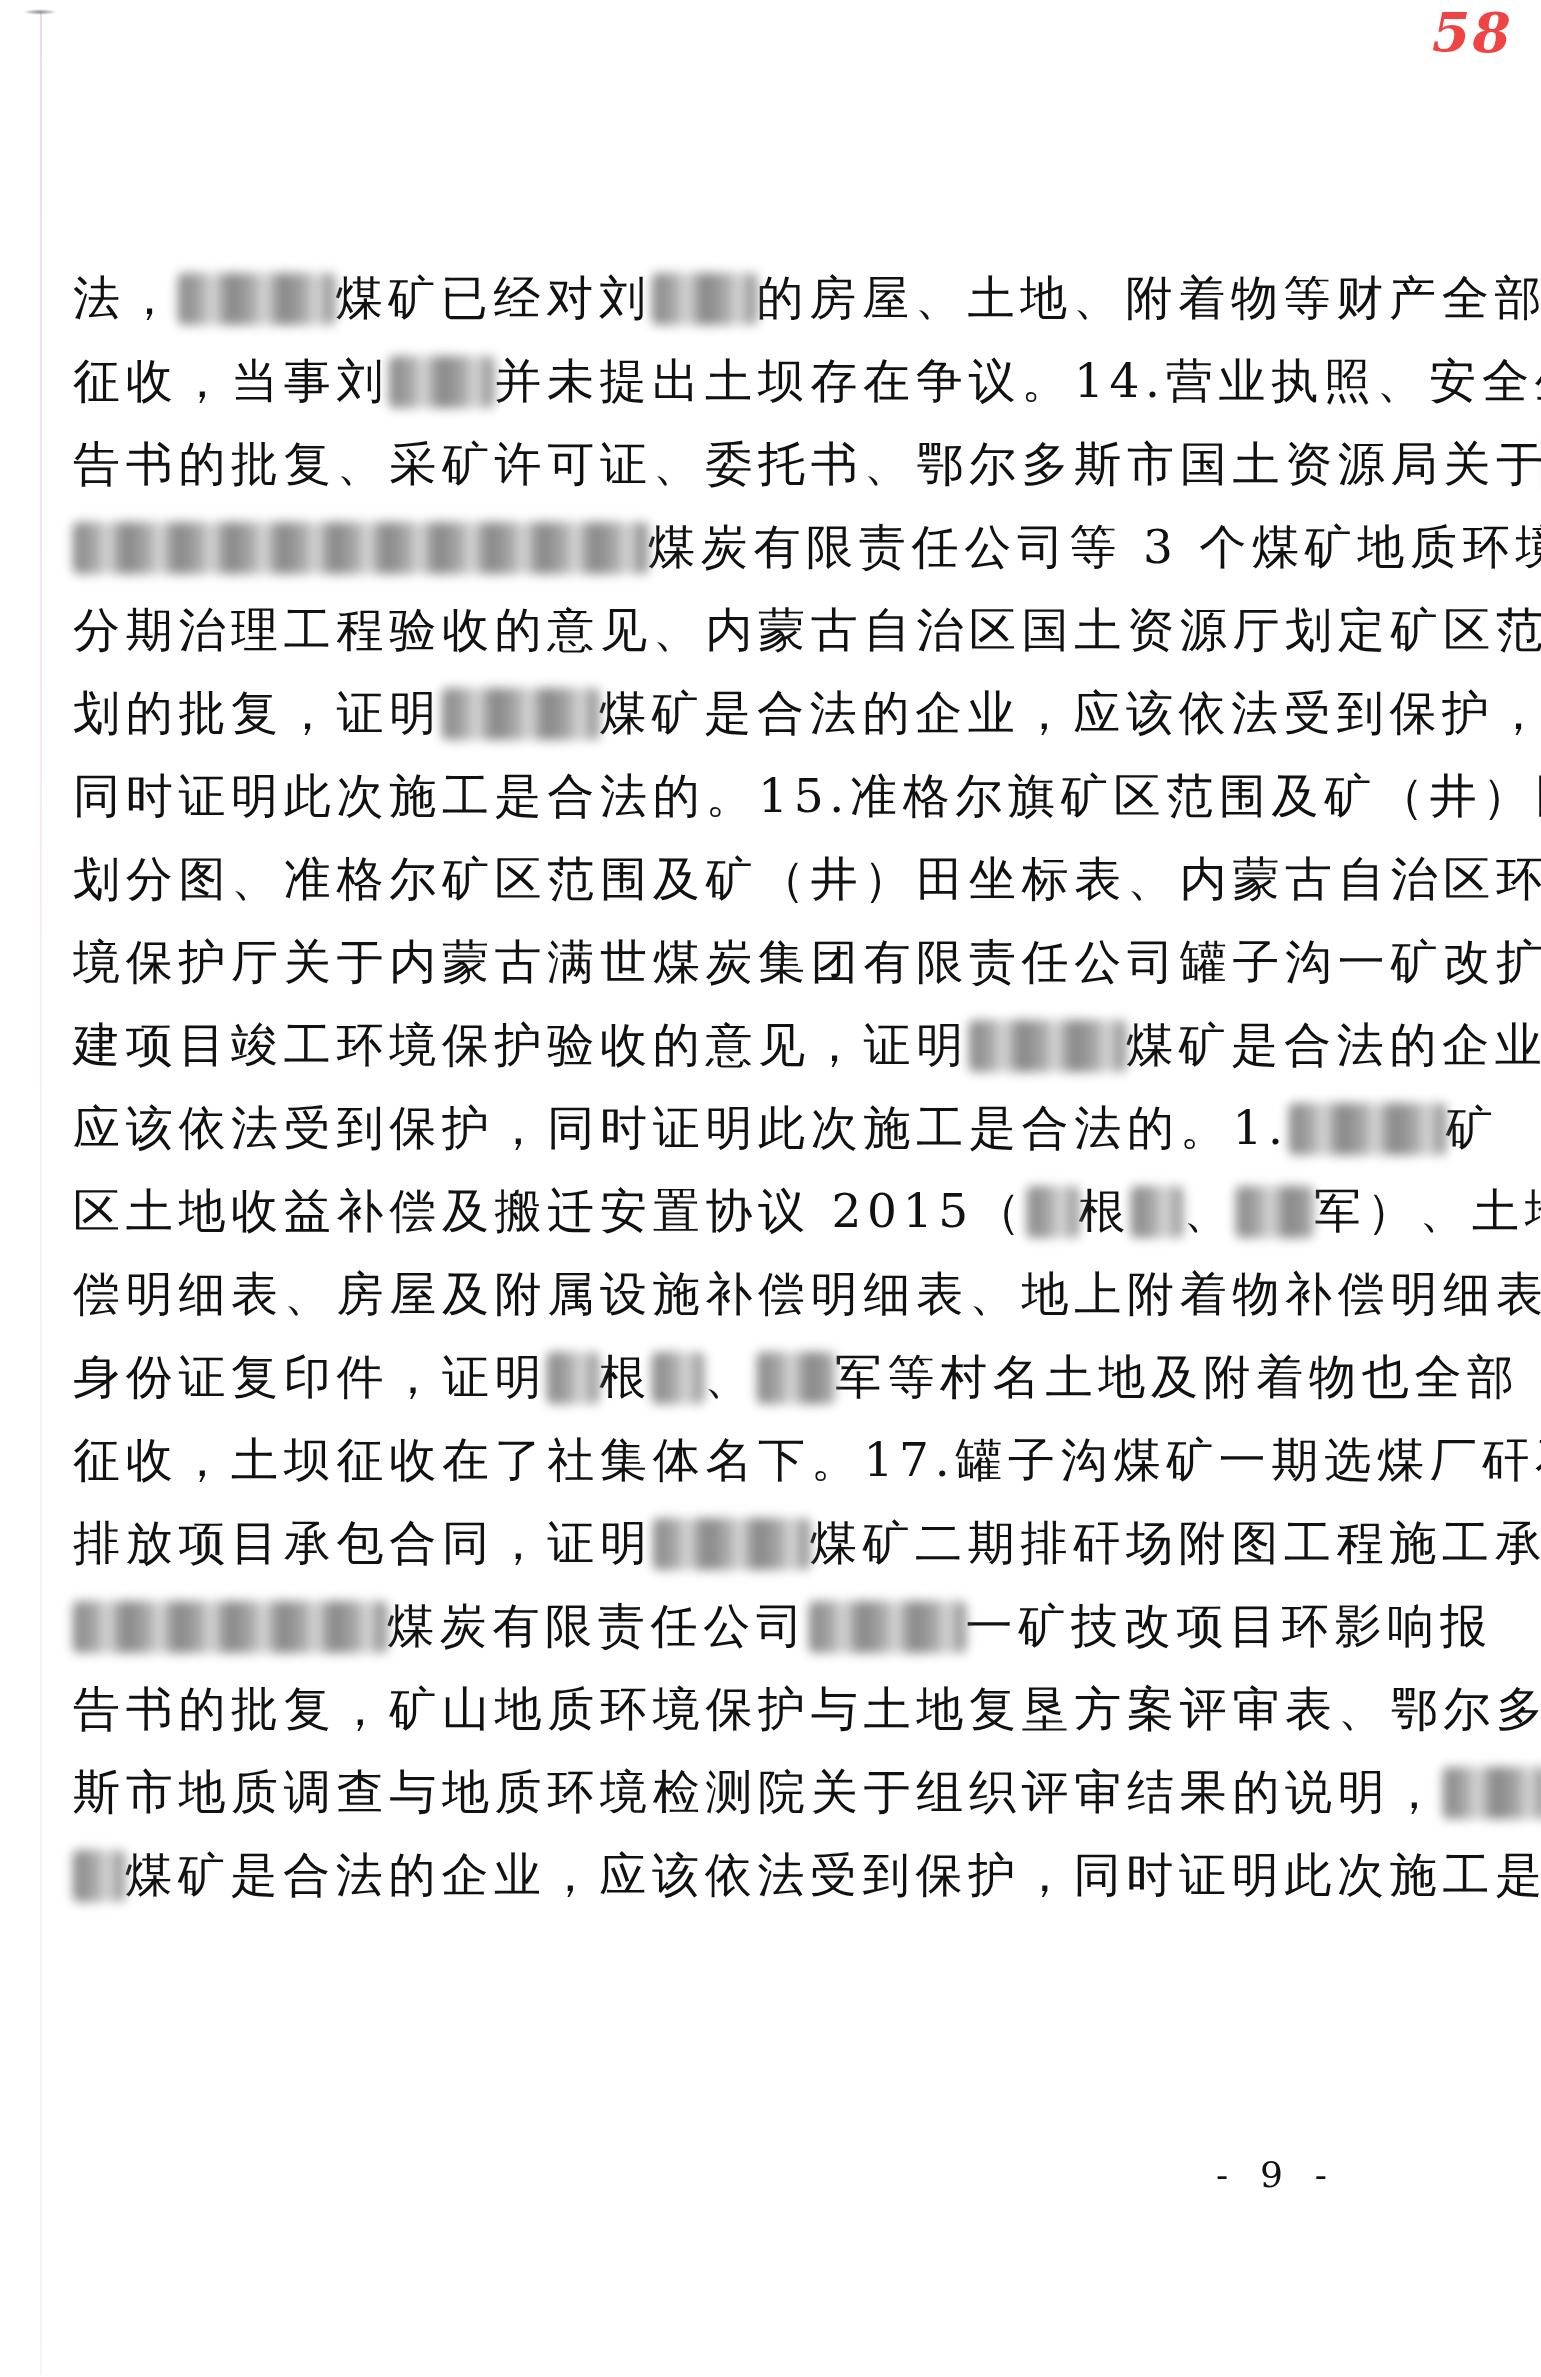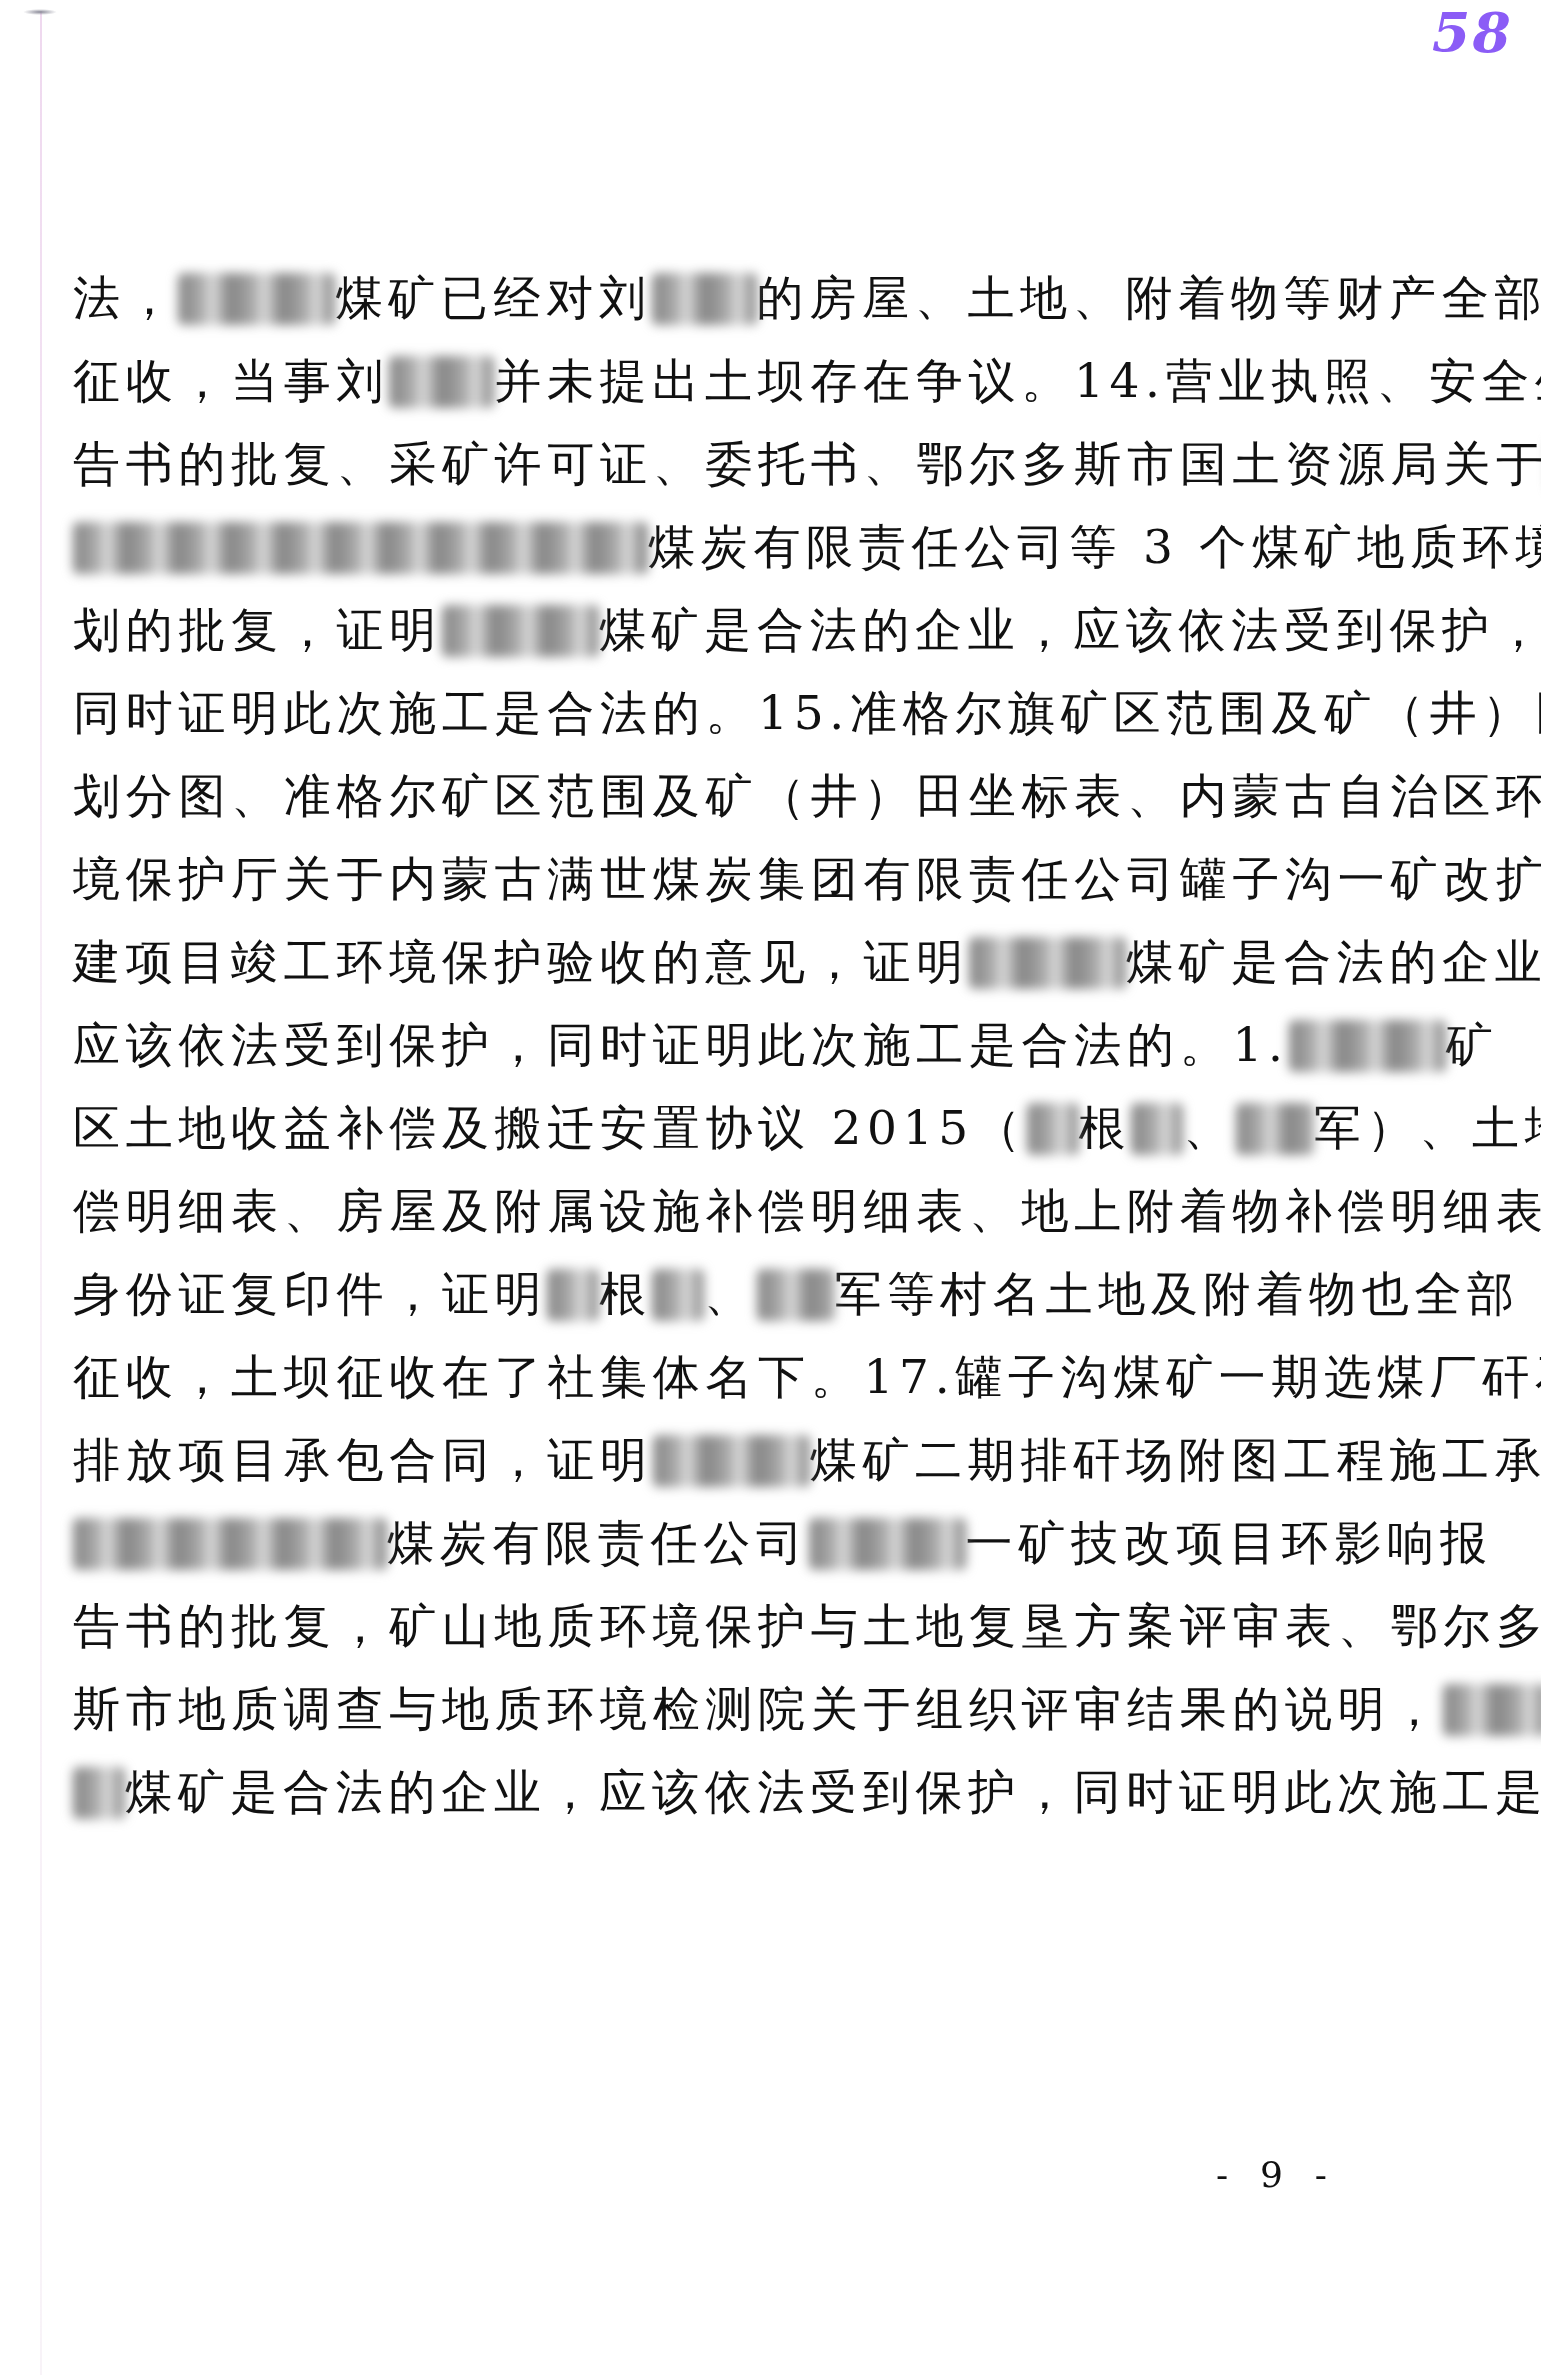--- a/index.html
+++ b/index.html
@@ -17,21 +17,21 @@
     opacity: 0.7;
   }
   .scan-mark {
     position: absolute; left: 23px; top: 9px; width: 34px; height: 5.7px;
     background: radial-gradient(ellipse at center, #8a8a98 0%, rgba(255,255,255,0) 70%);
   }
   .handwritten-num {
     position: absolute; left: 1432px; top: 0px;
     font-family: "DejaVu Serif", serif;
     font-size: 55px; font-style: italic; font-weight: bold;
-    color: #8b5cf6; letter-spacing: 2.3px;
+    color: #ef4444; letter-spacing: 2.3px;
   }
   .body-text {
     position: absolute; left: 73px; top: 256px;
     width: 1319px;
   }
   .line {
     height: 83px;
     font-size: 47px;
     line-height: 83px;
     white-space: nowrap;
@@ -59,20 +59,21 @@
 <div class="scan-edge"></div>
 <div class="scan-mark"></div>
 
 <div class="handwritten-num">58</div>
 
 <div class="body-text" id="body-text">
     <div class="line"><span class="seg">法，</span><span class="redact" style="width: 157px;"></span><span class="seg">煤矿已经对刘</span><span class="redact" style="width: 105px;"></span><span class="seg">的房屋、土地、附着物等财产全部</span></div>
     <div class="line"><span class="seg">征收，当事刘</span><span class="redact" style="width: 105px;"></span><span class="seg">并未提出土坝存在争议。14.营业执照、安全生</span></div>
     <div class="line"><span class="seg">告书的批复、采矿许可证、委托书、鄂尔多斯市国土资源局关于</span><span class="redact" style="width: 52px;"></span></div>
     <div class="line"><span class="redact" style="width: 575px;"></span><span class="seg">煤炭有限责任公司等 3 个煤矿地质环境</span></div>
+    <div class="line"><span class="seg">分期治理工程验收的意见、内蒙古自治区国土资源厅划定矿区范</span></div>
     <div class="line"><span class="seg">划的批复，证明</span><span class="redact" style="width: 157px;"></span><span class="seg">煤矿是合法的企业，应该依法受到保护，</span></div>
     <div class="line"><span class="seg">同时证明此次施工是合法的。15.准格尔旗矿区范围及矿（井）田</span></div>
     <div class="line"><span class="seg">划分图、准格尔矿区范围及矿（井）田坐标表、内蒙古自治区环</span></div>
     <div class="line"><span class="seg">境保护厅关于内蒙古满世煤炭集团有限责任公司罐子沟一矿改扩</span></div>
     <div class="line"><span class="seg">建项目竣工环境保护验收的意见，证明</span><span class="redact" style="width: 157px;"></span><span class="seg">煤矿是合法的企业，</span></div>
     <div class="line"><span class="seg">应该依法受到保护，同时证明此次施工是合法的。1.</span><span class="redact" style="width: 157px;"></span><span class="seg">矿</span></div>
     <div class="line"><span class="seg">区土地收益补偿及搬迁安置协议 2015（</span><span class="redact" style="width: 52px;"></span><span class="seg">根</span><span class="redact" style="width: 52px;"></span><span class="seg">、</span><span class="redact" style="width: 78px;"></span><span class="seg">军）、土地补</span></div>
     <div class="line"><span class="seg">偿明细表、房屋及附属设施补偿明细表、地上附着物补偿明细表、</span></div>
     <div class="line"><span class="seg">身份证复印件，证明</span><span class="redact" style="width: 52px;"></span><span class="seg">根</span><span class="redact" style="width: 52px;"></span><span class="seg">、</span><span class="redact" style="width: 78px;"></span><span class="seg">军等村名土地及附着物也全部</span></div>
     <div class="line"><span class="seg">征收，土坝征收在了社集体名下。17.罐子沟煤矿一期选煤厂矸石</span></div>

